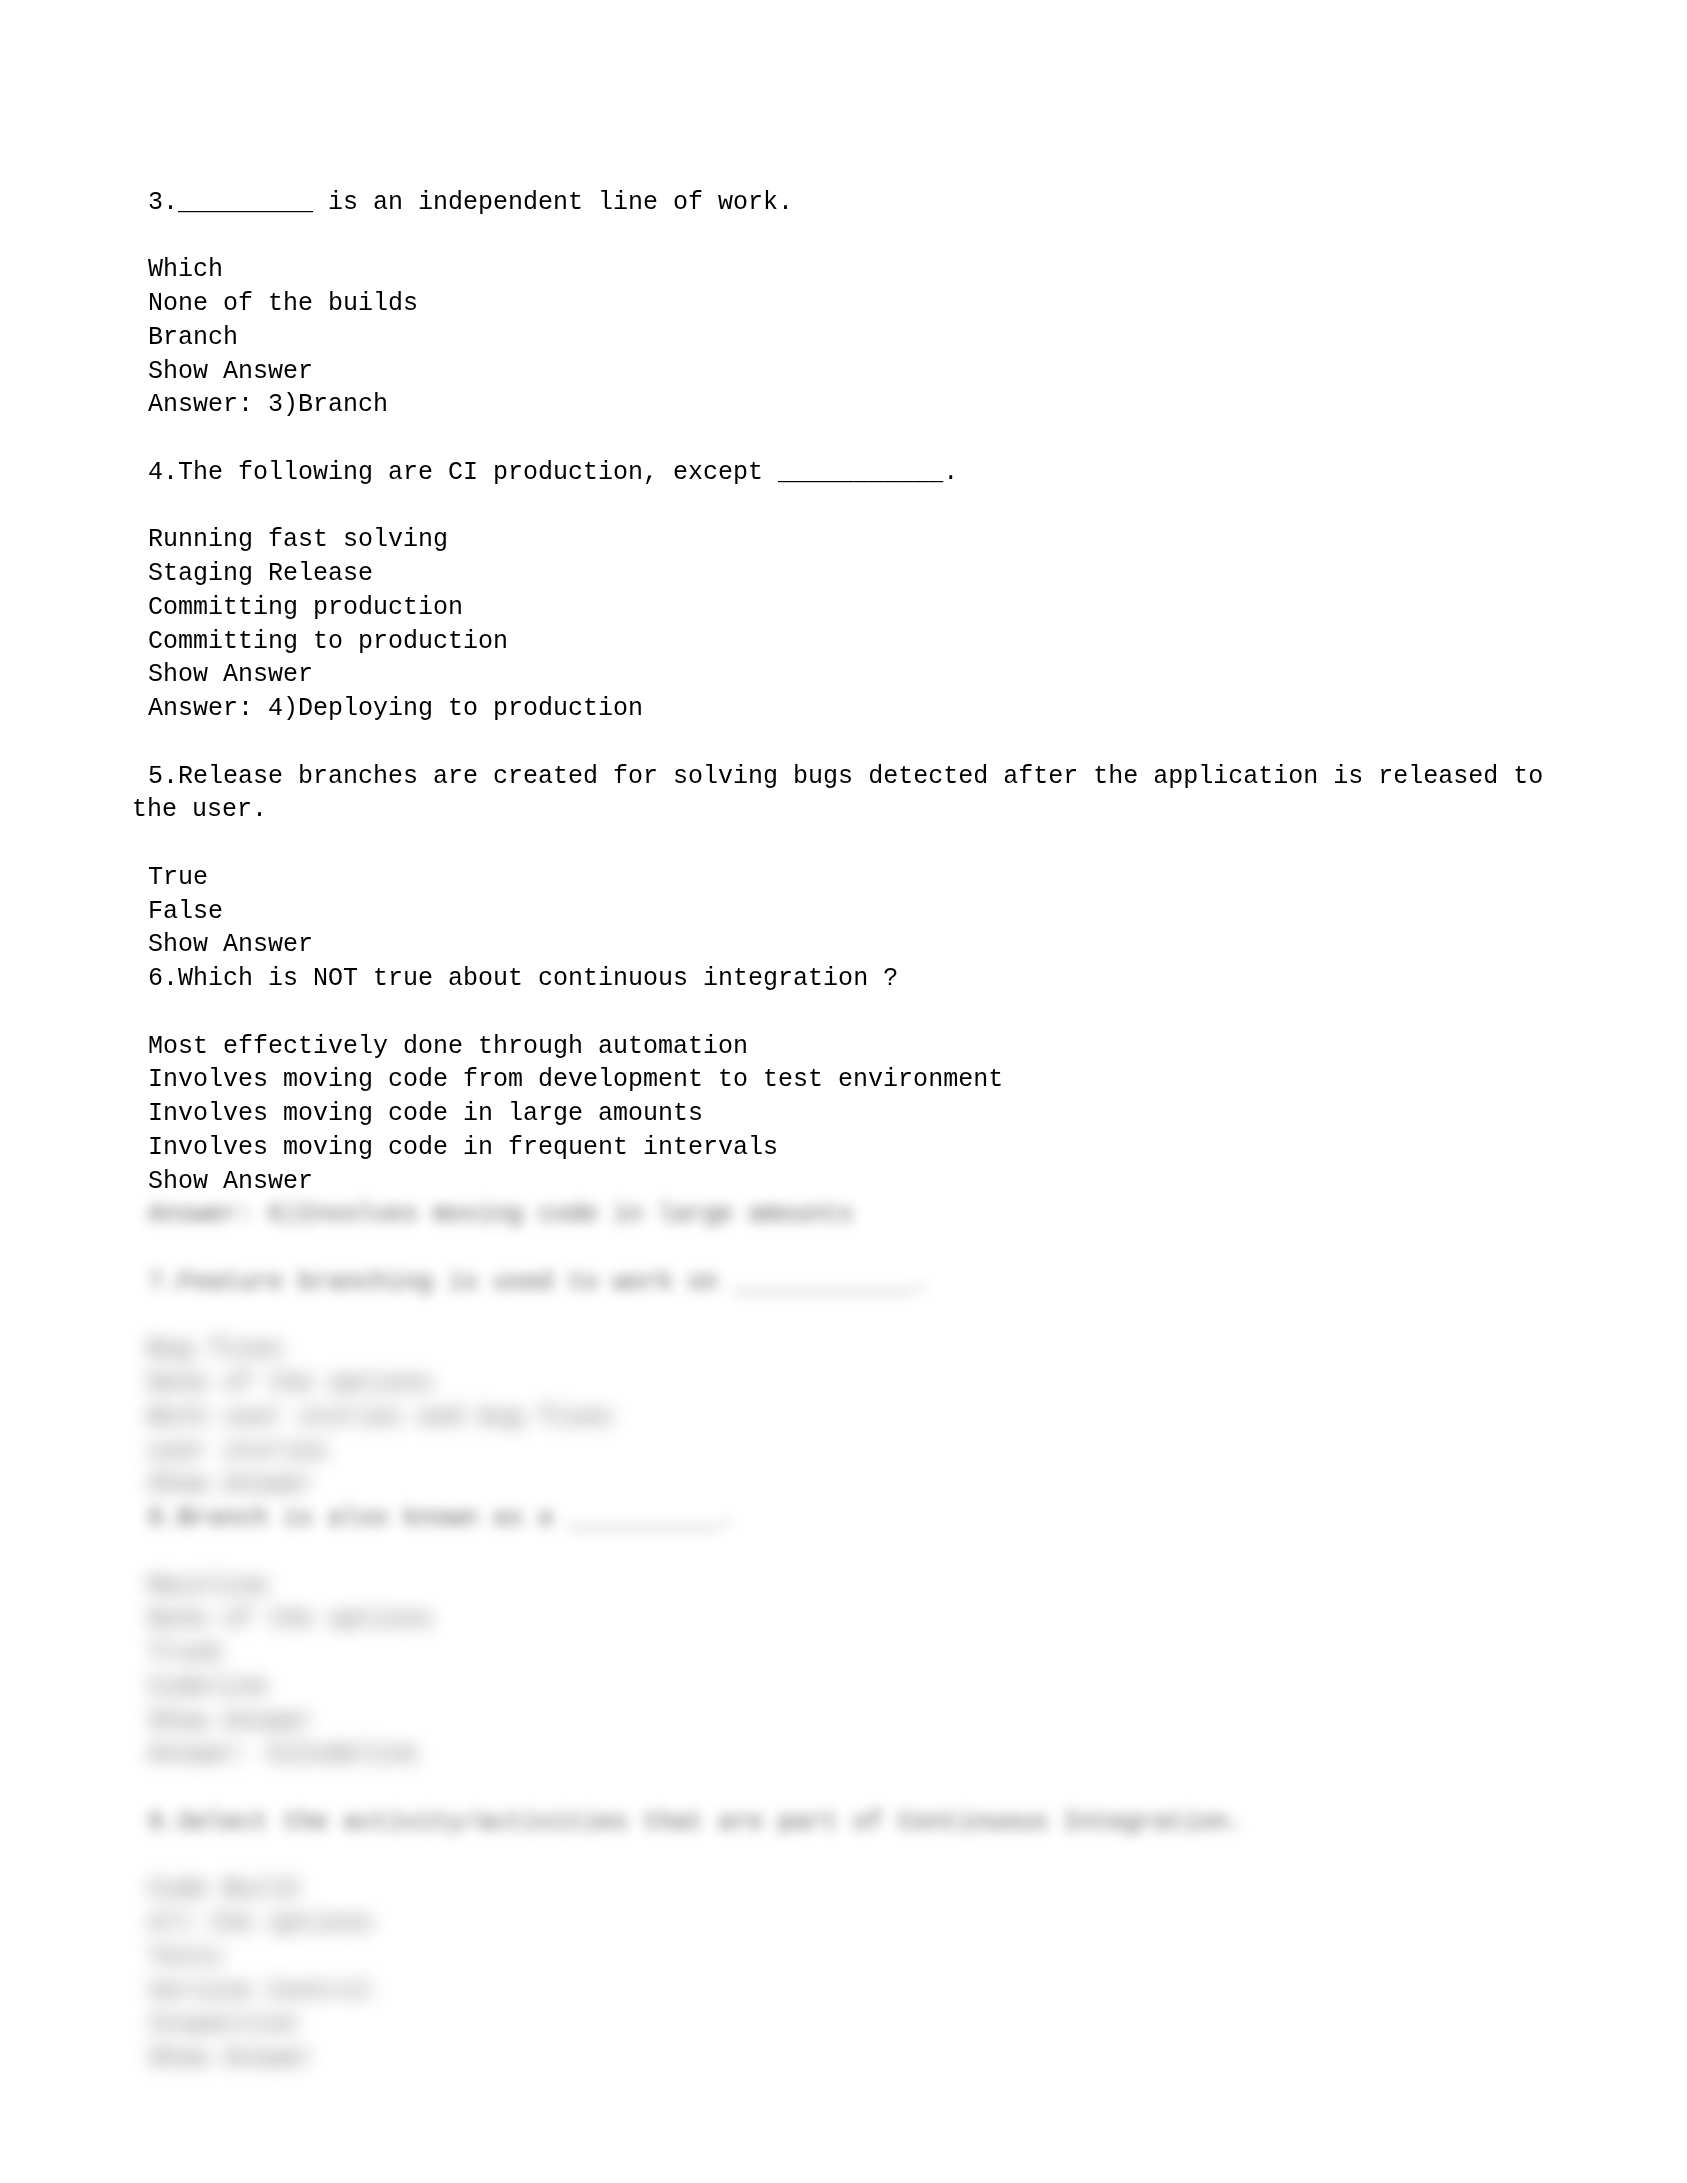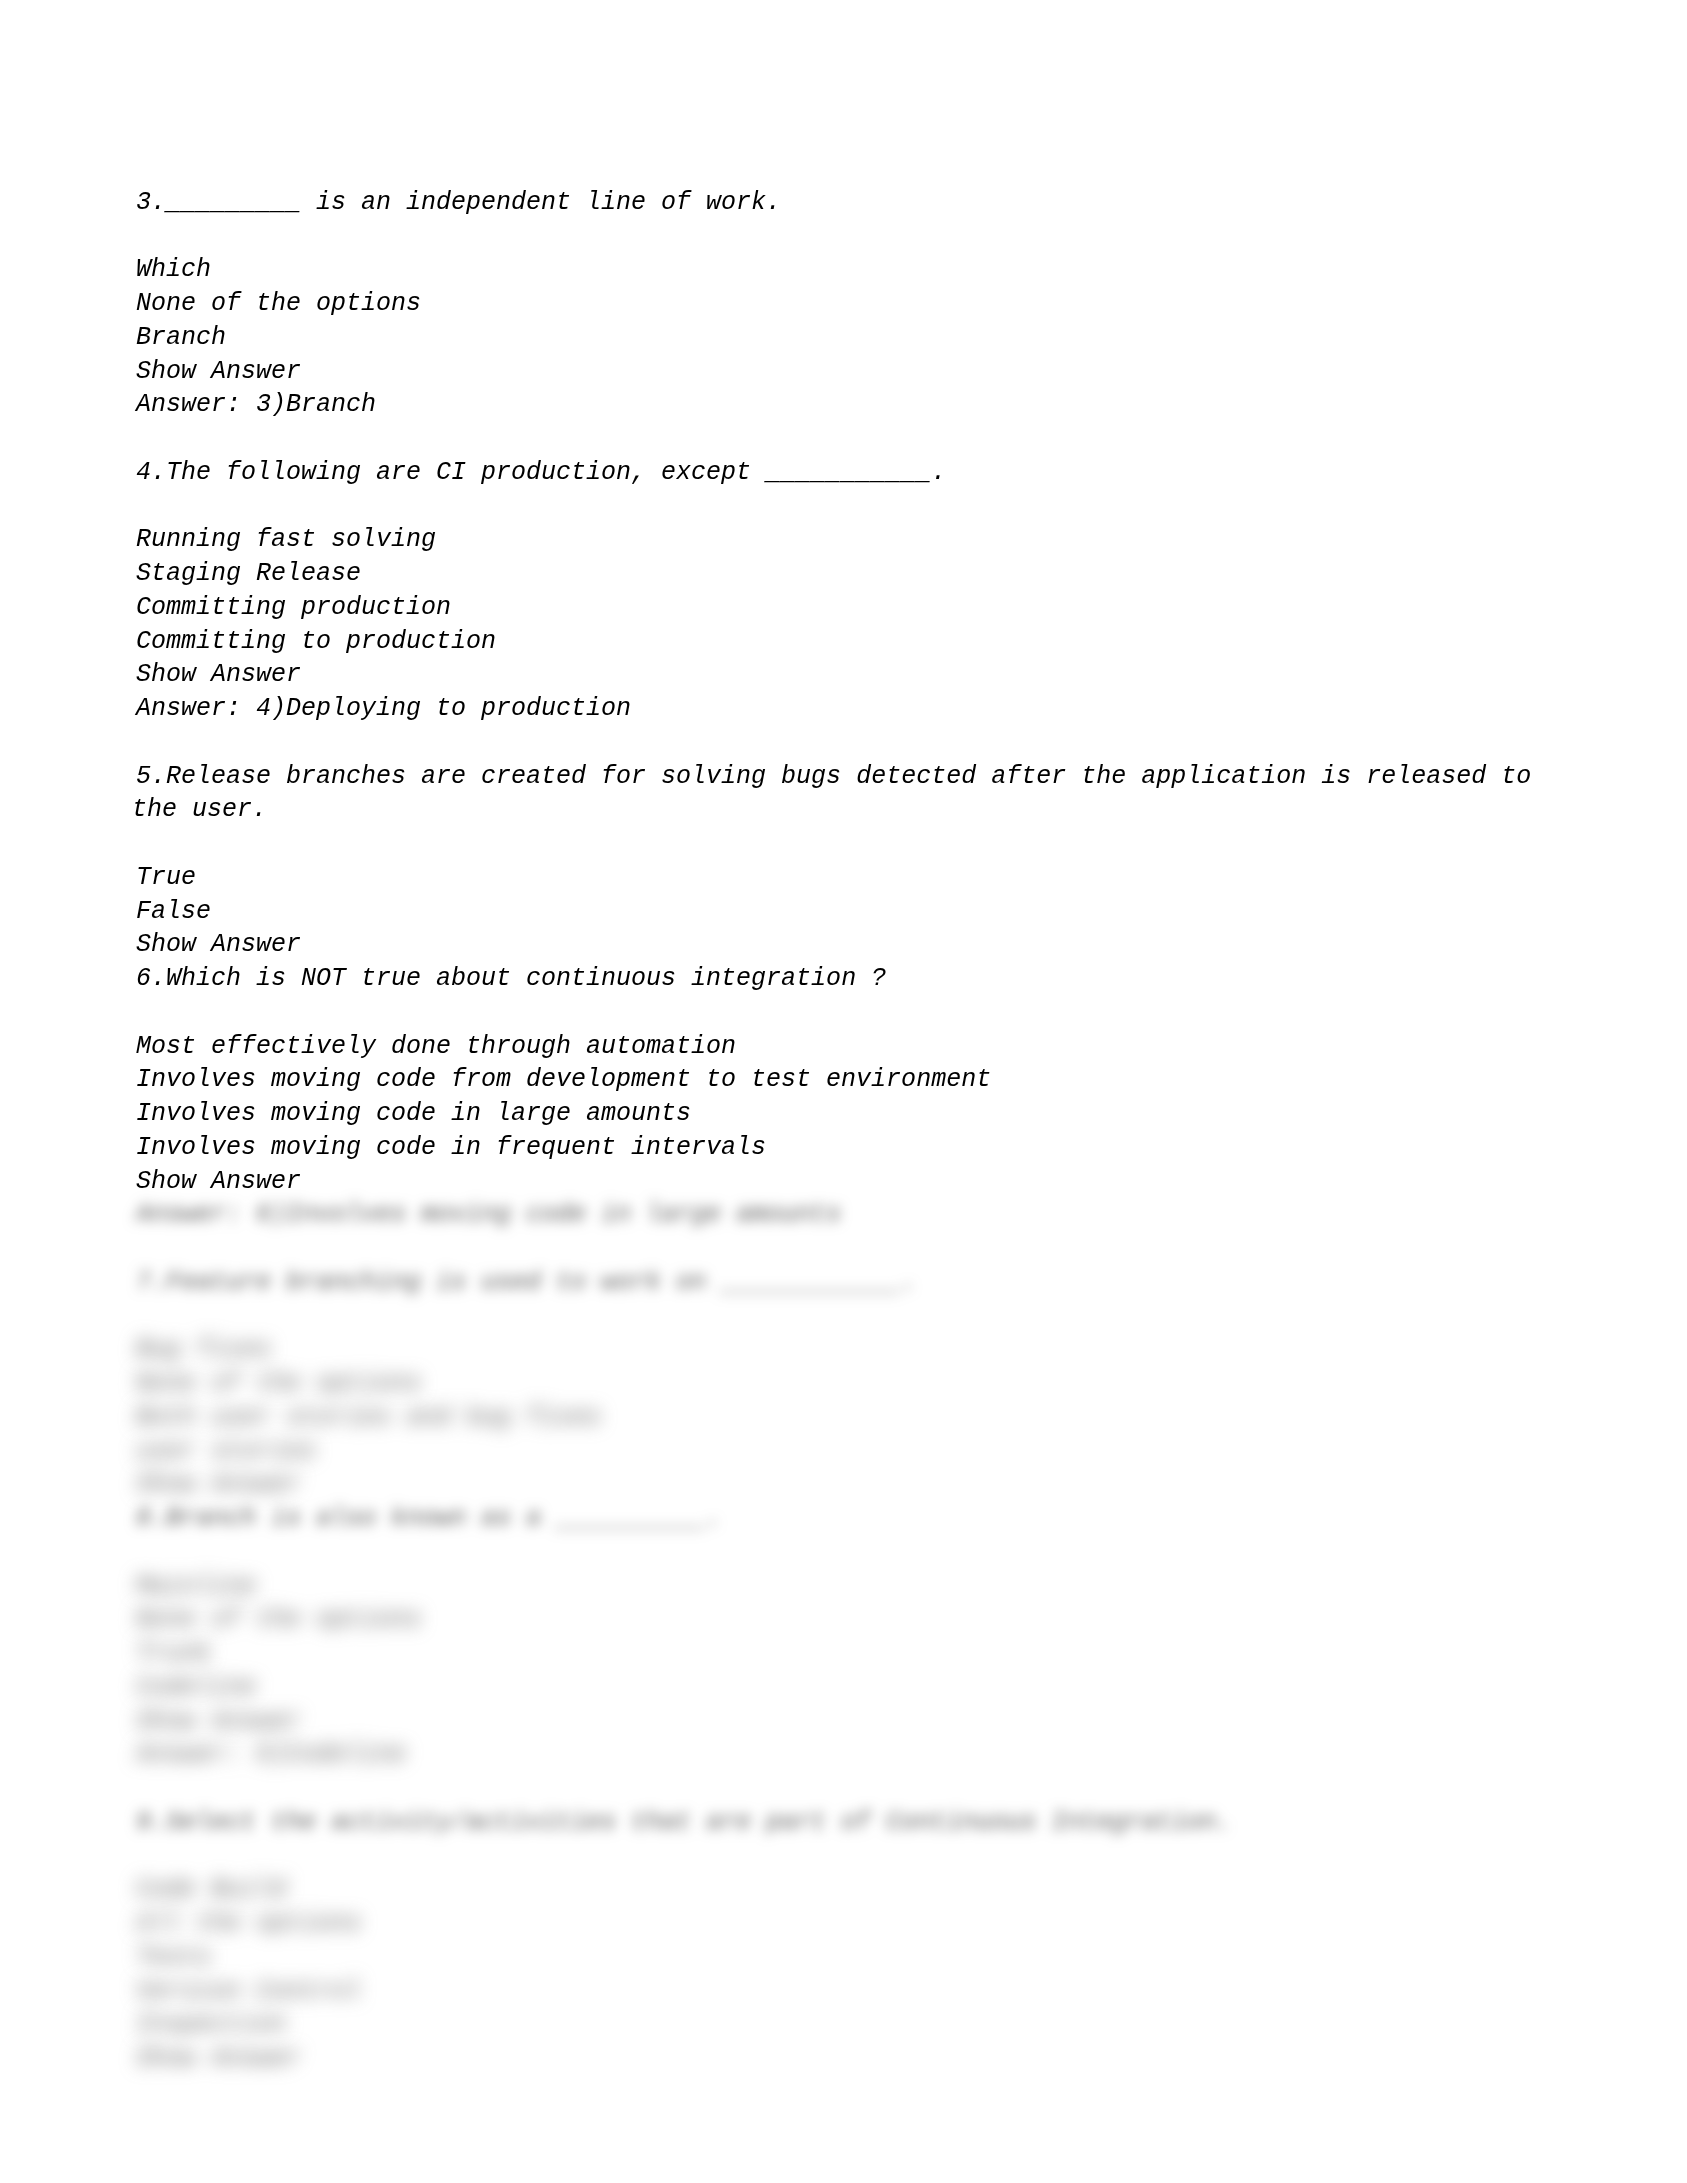--- a/index.html
+++ b/index.html
@@ -20,33 +20,32 @@
   }
   .blurred {
     filter: blur(6.6px);
     color: #555;
   }
   .blurred-heavy {
     filter: blur(9.3px);
     color: #666;
   }
   .block {
-    margin: 4px;
+    margin: 16px;
     padding: 0;
-    font-style: italic;
   }
 </style>
 </head>
 <body>
 
 <div class="page">
 <span class="block"><span>3.</span><span>_________ is an independent line of work.</span></span>
 
 <span class="block">Which</span>
-<span class="block">None of the options</span>
+<span class="block">None of the builds</span>
 <span class="block">Branch</span>
 <span class="block">Show Answer</span>
 <span class="block">Answer: 3)Branch</span>
 
 <span class="block"><span>4.</span><span>The following are CI production, except ___________.</span></span>
 
 <span class="block">Running fast solving</span>
 <span class="block">Staging Release</span>
 <span class="block">Committing production</span>
 <span class="block">Committing to production</span>

